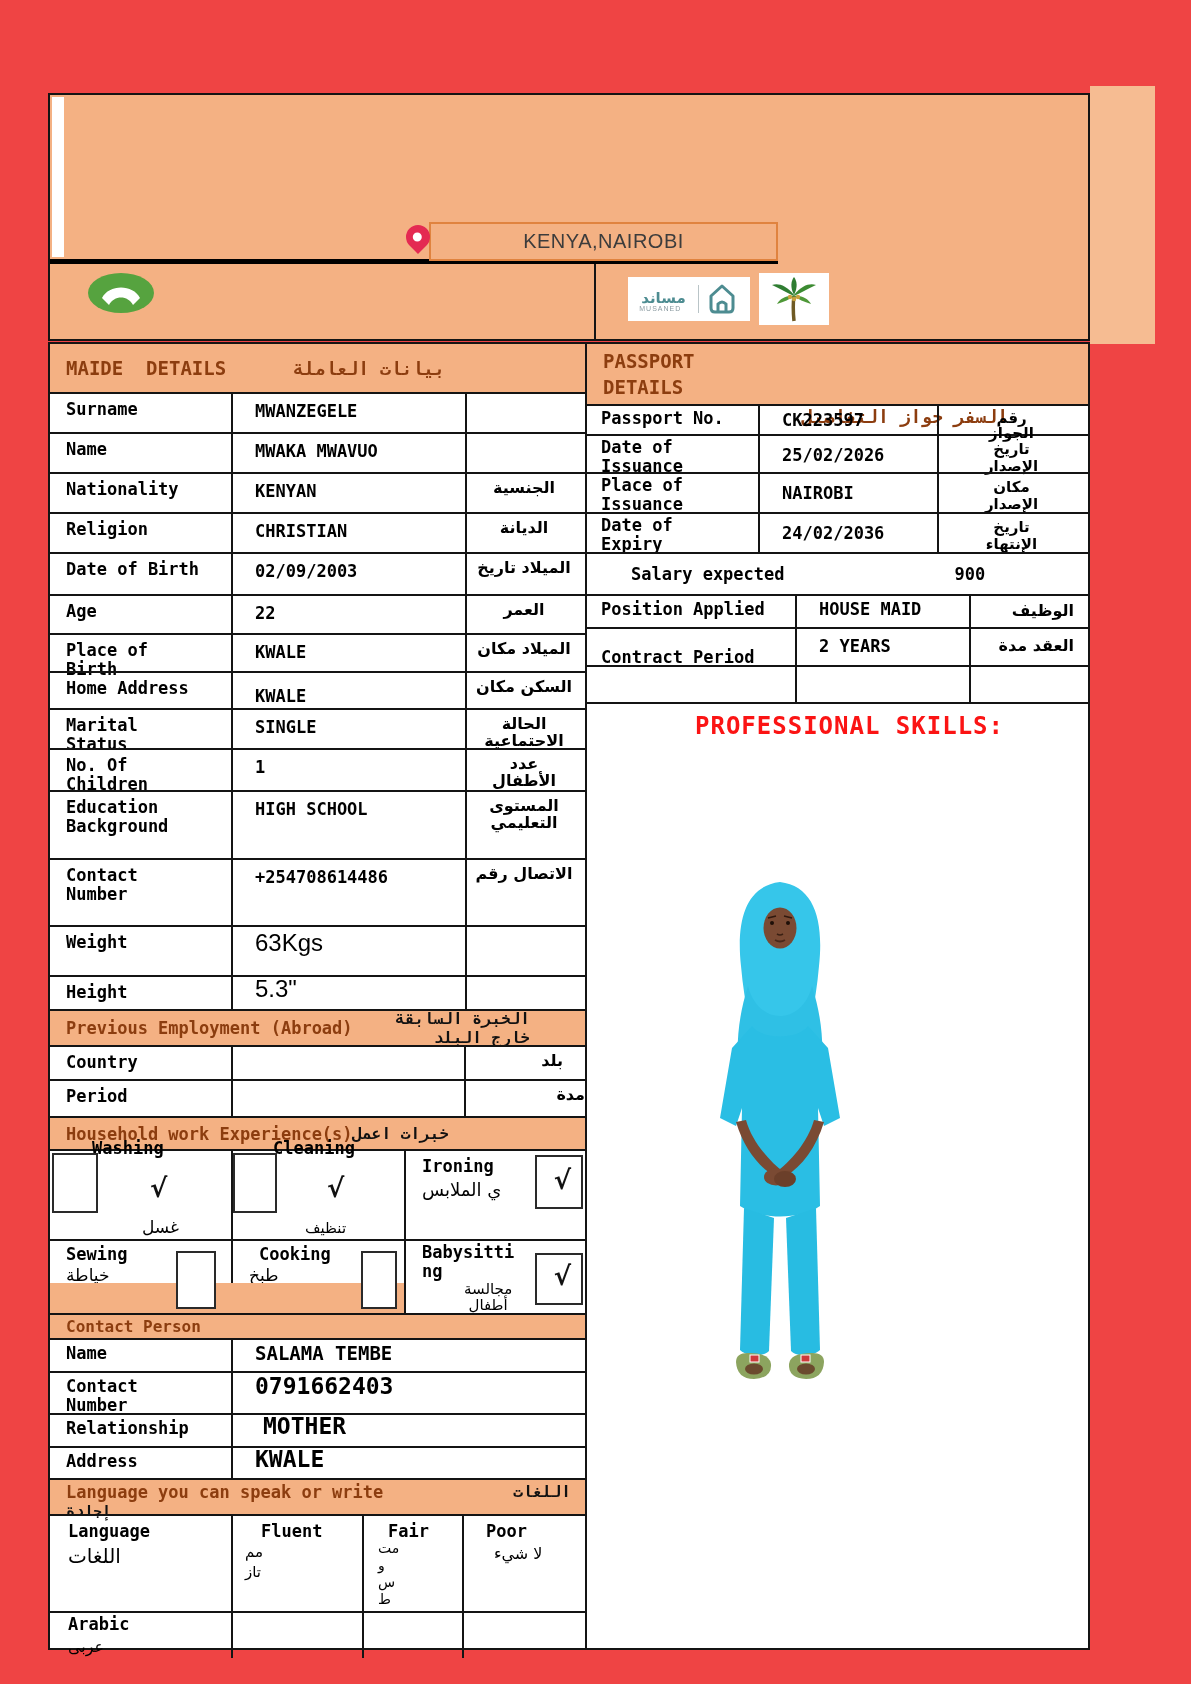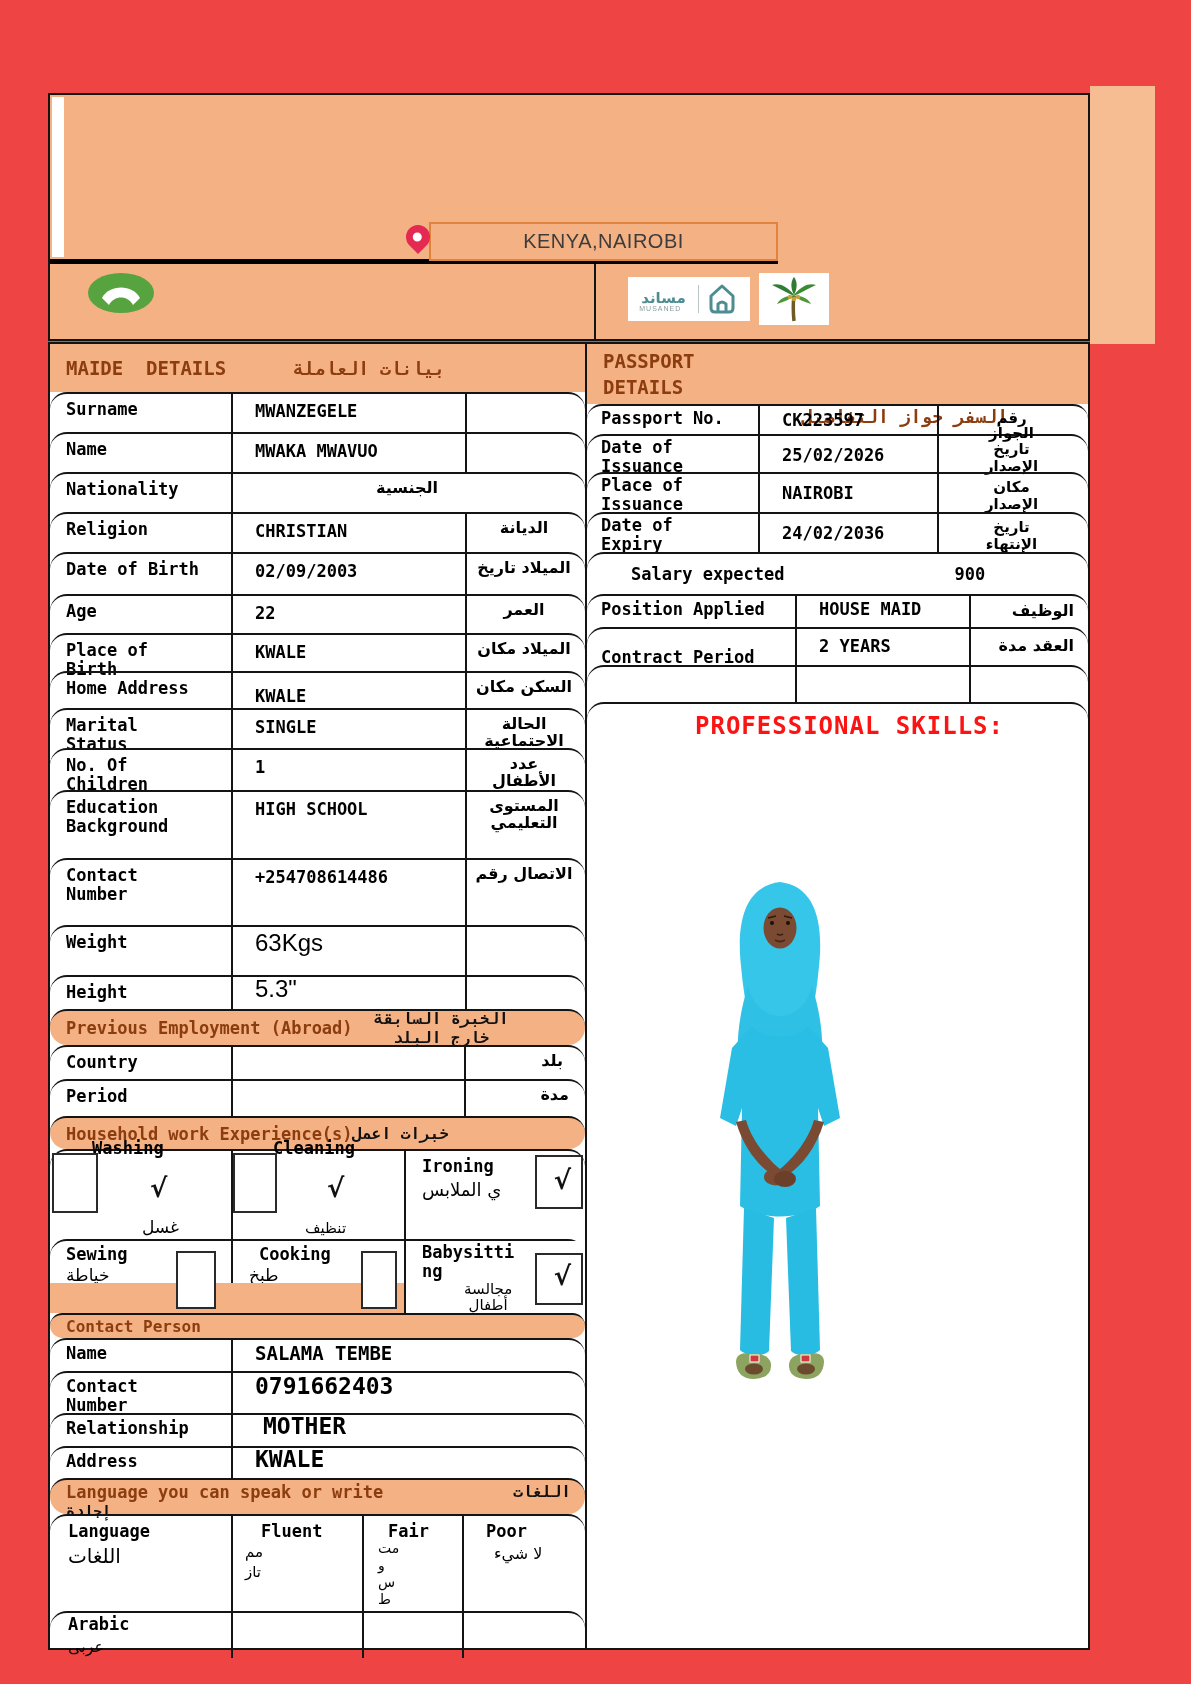--- a/index.html
+++ b/index.html
@@ -19,21 +19,21 @@
   .musaned { position:absolute; left:578px; top:182px; width:122px; height:44px; background:#fff; display:flex; align-items:center; justify-content:center; gap:6px; }
   .musaned .ar { color:#4d8c91; font-weight:bold; font-size:15px; line-height:14px; text-align:center; }
   .musaned .en { color:#8a9aa0; font-size:7px; letter-spacing:1px; font-family:"Liberation Sans", sans-serif; }
   .musaned .sep { width:1px; height:28px; background:#b9c4c7; }
   .palmbox { position:absolute; left:709px; top:178px; width:70px; height:52px; background:#fff; display:flex; align-items:center; justify-content:center; }
 
   
   .ltable { position:absolute; left:48px; top:342px; width:539px; height:1308px; border:2px solid #141414; background:#fff; }
   .rtable { position:absolute; left:585px; top:342px; width:505px; height:1308px; border:2px solid #141414; background:#fff; }
   .row { display:flex; position:relative; width:100%; }
-  .row + .row { border-top:2px solid #141414;border-radius:17px; }
+  .row + .row { border-top:2px solid #141414; }
   .c { position:relative; height:100%; }
   .c + .c { border-left:2px solid #141414; }
   .mono { font-family:"DejaVu Sans Mono", monospace; }
   .lab { font-family:"DejaVu Sans Mono", monospace; font-weight:bold; font-size:17px; line-height:19px; padding:6px 2px 0 16px; white-space:pre-line; }
   .val { font-family:"DejaVu Sans Mono", monospace; font-weight:bold; font-size:17px; line-height:19px; padding:8px 2px 0 22px; white-space:pre-line; }
   .ar  { font-weight:bold; font-size:16px; line-height:17px; padding:5px 6px 0 2px; text-align:center; white-space:pre-line; direction:rtl; }
   .band { background:#f4b183; color:#8c3d0f; font-family:"DejaVu Sans Mono", monospace; font-weight:bold; }
   .band-en { white-space:pre; font-size:19px; }
   .band-ar { font-size:18px; font-weight:bold; direction:rtl; }
   .c1 { width:181px; } .c2 { width:234px; } .c3 { flex:1; }
@@ -110,20 +110,21 @@
       <div class="c c2 val">MWANZEGELE</div>
       <div class="c c3 ar"></div>
     </div>
     <div class="row" style="height:40px">
       <div class="c c1 lab">Name</div>
       <div class="c c2 val">MWAKA MWAVUO</div>
       <div class="c c3 ar"></div>
     </div>
     <div class="row" style="height:40px">
       <div class="c c1 lab">Nationality</div>
+      <div class="c c2 val">KENYAN</div>
       <div class="c c3 ar">الجنسية</div>
     </div>
     <div class="row" style="height:40px">
       <div class="c c1 lab">Religion</div>
       <div class="c c2 val">CHRISTIAN</div>
       <div class="c c3 ar">الديانة</div>
     </div>
     <div class="row" style="height:42px">
       <div class="c c1 lab">Date of Birth</div>
       <div class="c c2 val">02/09/2003</div>
@@ -176,33 +177,33 @@
       <div class="c c1 lab">Weight</div>
       <div class="c c2 val bigval">63Kgs</div>
       <div class="c c3 ar"></div>
     </div>
     <div class="row" style="height:34px">
       <div class="c c1 lab">Height</div>
       <div class="c c2 val bigval" style="padding-top:2px">5.3"</div>
       <div class="c c3 ar"></div>
     </div>
 
-    <div class="row band" style="height:36px; align-items:center;text-align:center;">
+    <div class="row band" style="height:36px; align-items:center;">
       <span class="band-en" style="padding-left:16px; font-size:17px;">Previous Employment (Abroad)</span>
       <span class="band-ar" style="margin-left:auto; margin-right:55px; font-size:16px; color:#111;">الخبرة السابقة خارج البلد</span>
     </div>
     <div class="row" style="height:34px">
       <div class="c w1 lab">Country</div>
       <div class="c c2 val" style="width:233px"></div>
       <div class="c c3 ar" style="text-align:right; padding-right:22px;">بلد</div>
     </div>
     <div class="row" style="height:37px">
       <div class="c w1 lab">Period</div>
       <div class="c c2 val" style="width:233px"></div>
-      <div class="c c3 ar" style="text-align:right; padding-right:16px;">مدة</div>
+      <div class="c c3 ar" style="text-align:right; padding-right:0;">مدة</div>
     </div>
 
     <div class="row band" style="height:33px; align-items:center;">
       <span class="band-en" style="padding-left:16px; font-size:17px;">Household work Experience(s)</span>
       <span class="band-ar" style="font-size:16px; color:#111;">خبرات اعمل</span>
     </div>
 
     <div class="row" style="height:90px">
       <div class="c w1">
         <div class="chkbox" style="left:2px; top:2px; width:46px; height:60px;"></div>

